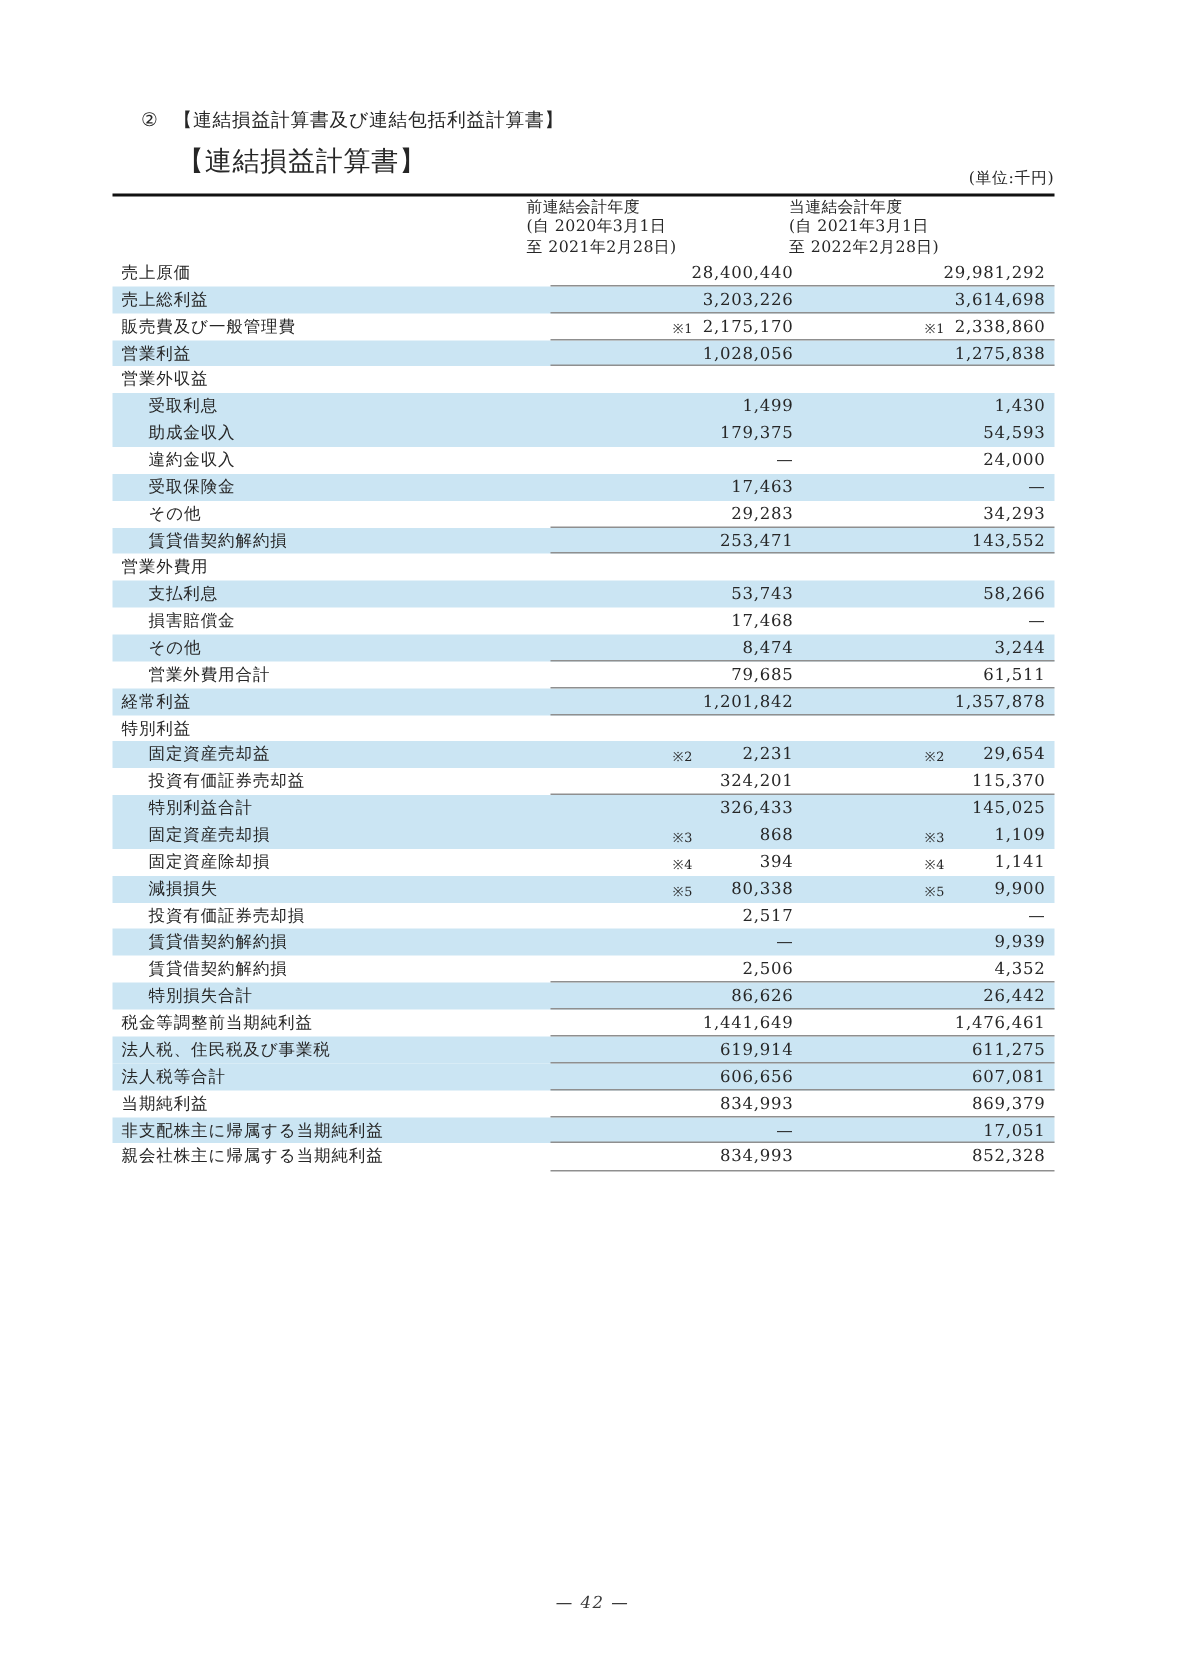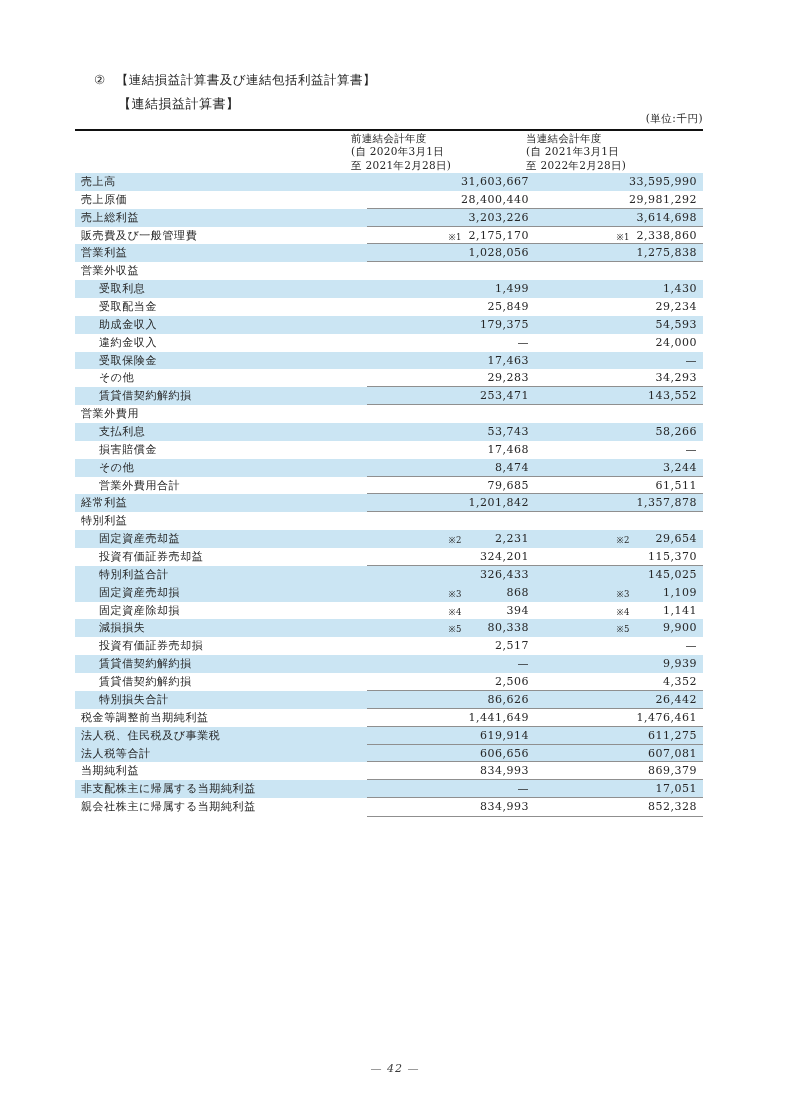--- a/index.html
+++ b/index.html
@@ -4,21 +4,21 @@
 <style>
   html,body{margin:0;padding:0;}
   body{
     width:790px;height:1118px;position:relative;background:#ffffff;
     font-family:"DejaVu Serif","Liberation Serif",serif;
     color:#262626;overflow:hidden;
   }
   .abs{position:absolute;}
   
   .doc-title{left:94px;top:72px;font-size:12.5px;letter-spacing:0.5px;display:flex;gap:10px;}
-  .doc-subtitle{left:118px;top:95px;font-size:13px;letter-spacing:0.5px;}
+  .doc-subtitle{left:118px;top:95px;font-size:18px;letter-spacing:0.5px;}
   .unit-note{right:87px;top:112px;font-size:10.5px;letter-spacing:0.5px;}
   
   .stmt{left:75px;top:129px;width:628px;border-top:2px solid #111;}
   .thead{position:relative;height:42px;}
   .th{position:absolute;top:1px;width:170px;font-size:10.5px;line-height:13.4px;letter-spacing:0.3px;}
   .th.c1{left:276px;}
   .th.c2{left:451px;}
   .row{position:relative;height:17.87px;}
   .row.blue{background:#cbe5f3;}
   .lbl{position:absolute;left:6px;top:0;height:17.87px;line-height:17.87px;font-size:11px;letter-spacing:0.6px;white-space:nowrap;}
@@ -51,27 +51,20 @@
       <div>(自 2020年3月1日</div>
       <div>至 2021年2月28日)</div>
     </div>
     <div class="th c2">
       <div>当連結会計年度</div>
       <div>(自 2021年3月1日</div>
       <div>至 2022年2月28日)</div>
     </div>
   </div>
   <div id="rows-host">
-      <div class="row blue">
-    <span class="lbl">売上高</span>
-    <span class="note n1"></span>
-    <span class="val v1">31,603,667</span>
-    <span class="note n2"></span>
-    <span class="val v2">33,595,990</span>
-  </div>
       <div class="row">
     <span class="lbl">売上原価</span>
     <span class="note n1"></span>
     <span class="val v1">28,400,440</span>
     <span class="note n2"></span>
     <span class="val v2">29,981,292</span>
   </div>
       <div class="row blue">
     <span class="lbl">売上総利益</span>
     <span class="note n1"></span>
@@ -103,27 +96,20 @@
     <span class="note n2"></span>
     <span class="val v2"></span>
   <div class="numline-top"></div>
       </div>
       <div class="row blue indent">
     <span class="lbl">受取利息</span>
     <span class="note n1"></span>
     <span class="val v1">1,499</span>
     <span class="note n2"></span>
     <span class="val v2">1,430</span>
-  </div>
-      <div class="row indent">
-    <span class="lbl">受取配当金</span>
-    <span class="note n1"></span>
-    <span class="val v1">25,849</span>
-    <span class="note n2"></span>
-    <span class="val v2">29,234</span>
   </div>
       <div class="row blue indent">
     <span class="lbl">助成金収入</span>
     <span class="note n1"></span>
     <span class="val v1">179,375</span>
     <span class="note n2"></span>
     <span class="val v2">54,593</span>
   </div>
       <div class="row indent">
     <span class="lbl">違約金収入</span>

